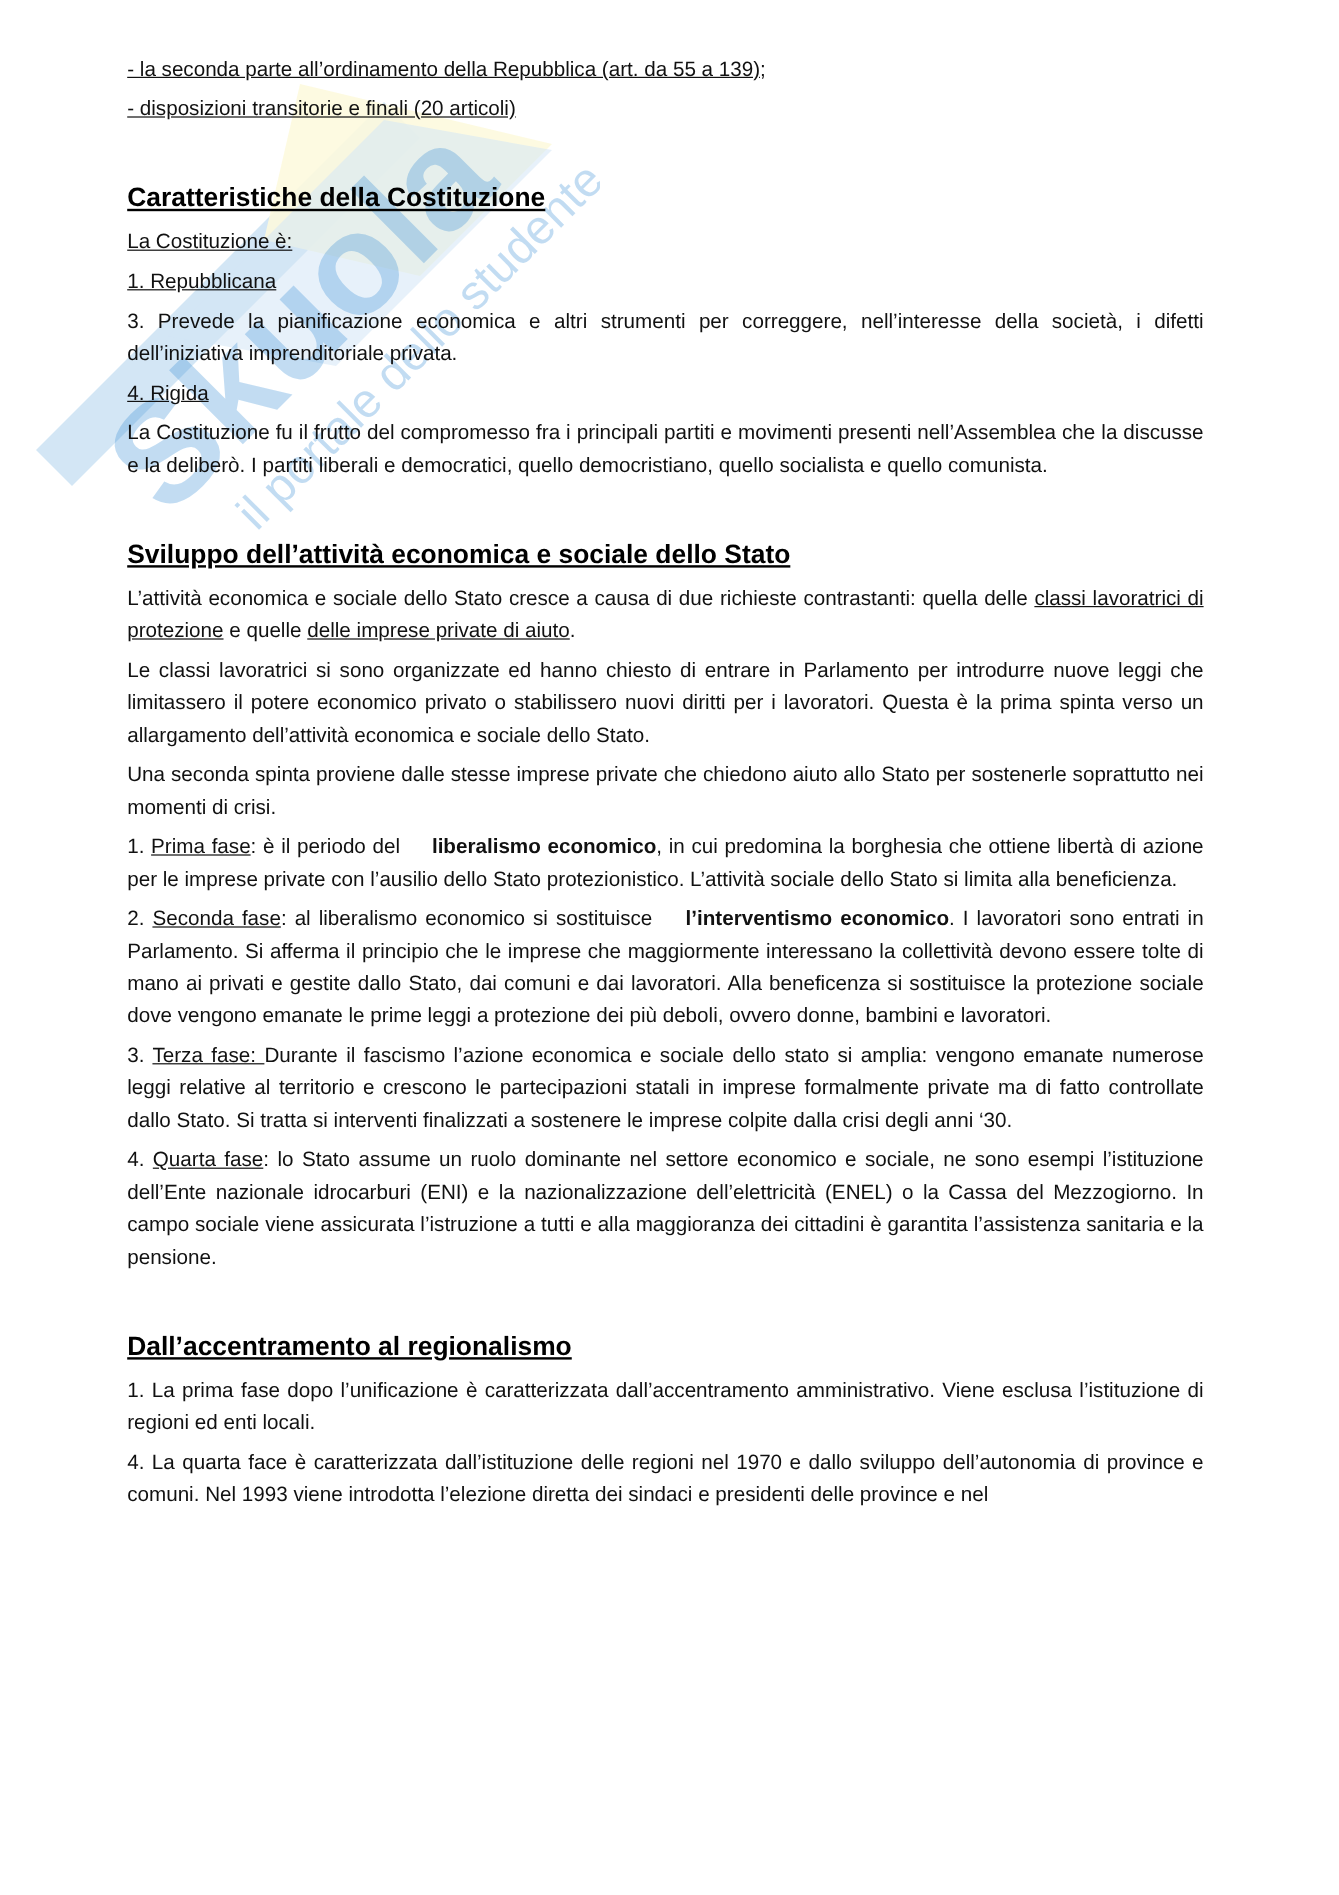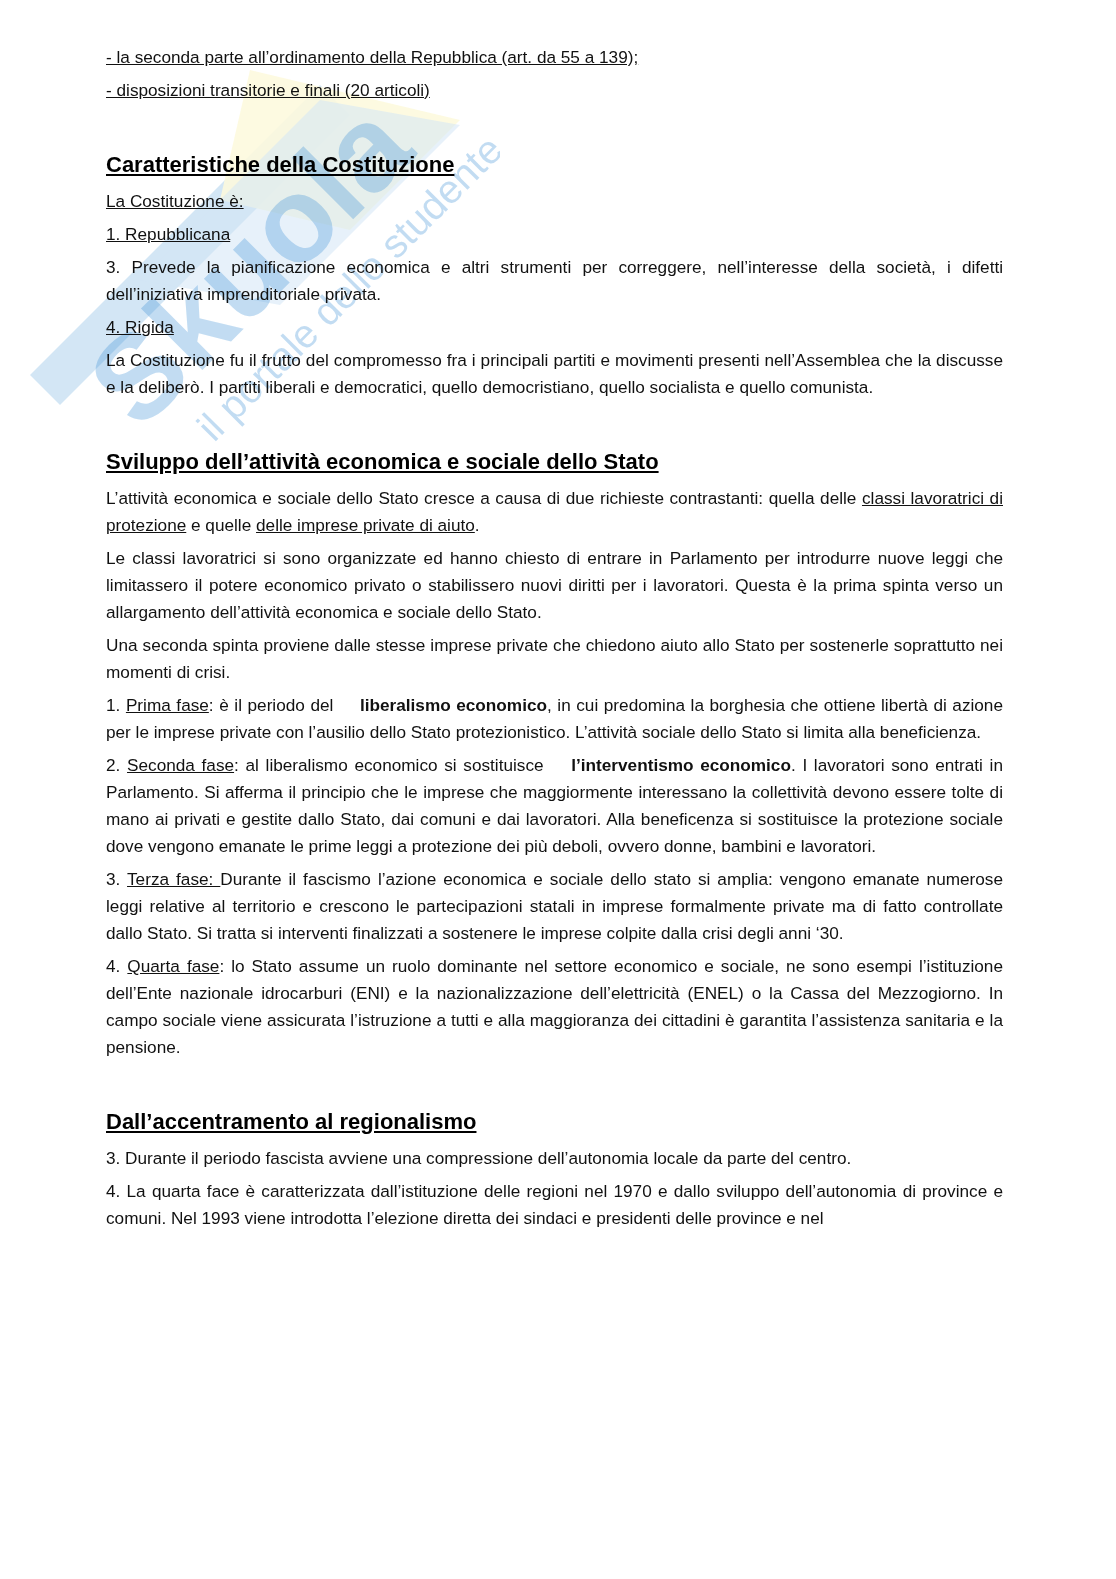--- a/index.html
+++ b/index.html
@@ -70,16 +70,16 @@
 
   <p><span>2. </span><u>Seconda fase</u><span>: al liberalismo economico si sostituisce </span><b>l’interventismo economico</b><span>. I lavoratori sono entrati in Parlamento. Si afferma il principio che le imprese che maggiormente interessano la collettività devono essere tolte di mano ai privati e gestite dallo Stato, dai comuni e dai lavoratori. Alla beneficenza si sostituisce la protezione sociale dove vengono emanate le prime leggi a protezione dei più deboli, ovvero donne, bambini e lavoratori.</span></p>
 
   <p><span>3. </span><u>Terza fase: </u><span>Durante il fascismo l’azione economica e sociale dello stato si amplia: vengono emanate numerose leggi relative al territorio e crescono le partecipazioni statali in imprese formalmente private ma di fatto controllate dallo Stato. Si tratta si interventi finalizzati a sostenere le imprese colpite dalla crisi degli anni ‘30.</span></p>
 
   <p><span>4. </span><u>Quarta fase</u><span>: </span><span>lo Stato assume un ruolo dominante nel settore economico e sociale, ne sono esempi l’istituzione dell’Ente nazionale idrocarburi (ENI) e la nazionalizzazione dell’elettricità (ENEL) o la Cassa del Mezzogiorno. In campo sociale viene assicurata l’istruzione a tutti e alla maggioranza dei cittadini è garantita l’assistenza sanitaria e la pensione.</span></p>
 
   <div class="gap-lg"></div>
 
   <h2>Dall’accentramento al regionalismo</h2>
-  <p>3. Durante il periodo fascista avviene una compressione dell’autonomia locale da parte del centro.</p>
+  <p>1. La prima fase dopo l’unificazione è caratterizzata dall’accentramento amministrativo. Viene esclusa l’istituzione di regioni ed enti locali.</p>
   <p>4. La quarta face è caratterizzata dall’istituzione delle regioni nel 1970 e dallo sviluppo dell’autonomia di province e comuni. Nel 1993 viene introdotta l’elezione diretta dei sindaci e presidenti delle province e nel</p>
 
 </div>
 
 </body></html>

